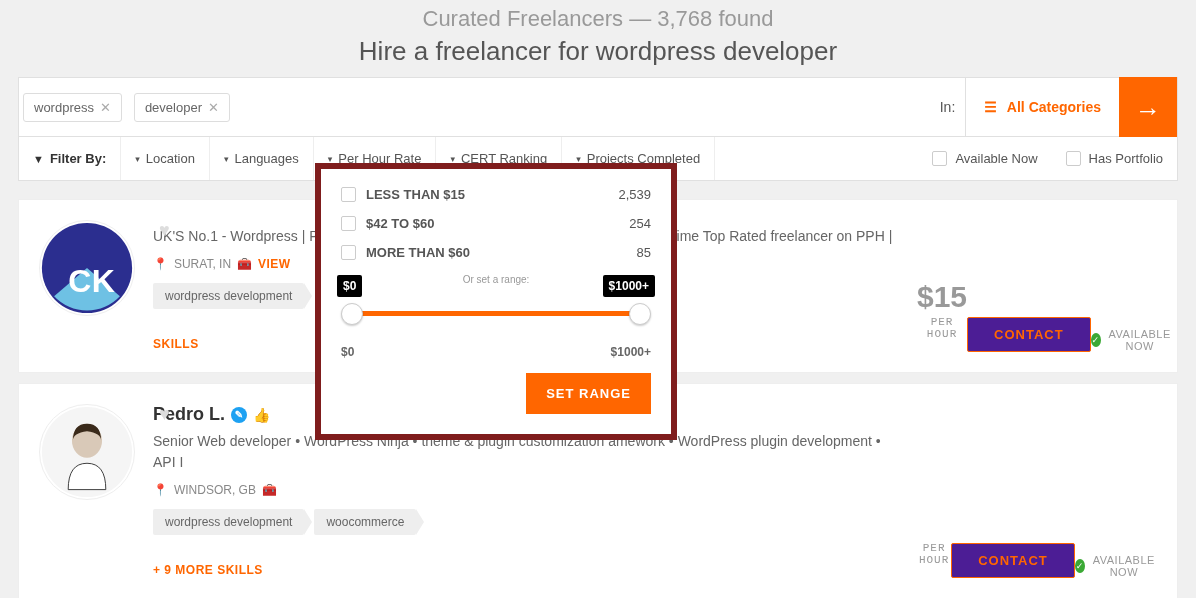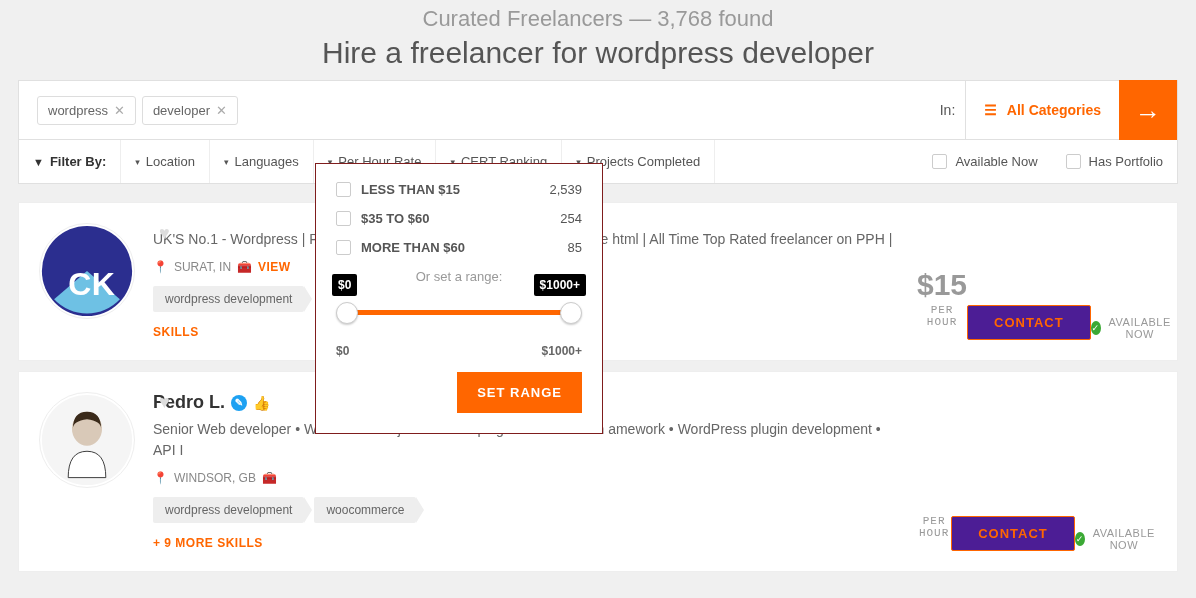--- a/index.html
+++ b/index.html
@@ -1,21 +1,21 @@
 <!DOCTYPE html>
 <html><head>
 <meta charset="utf-8">
 <style>
 * { box-sizing: border-box; margin: 0; padding: 0; }
 body { font-family: Arial, sans-serif; background: #f0f0f0; width: 1196px; height: 598px; overflow: hidden; }
 .header { padding: 6px 18px 10px; text-align: center; }
 .header h1 { font-size: 22px; font-weight: 400; color: #999; margin-bottom: 4px; }
-.header h2 { font-size: 30px; font-weight: 400; color: #555; }
+.header h2 { font-size: 26px; font-weight: 400; color: #555; }
 .searchbar { display: flex; background: #fff; margin: 0 18px; border: 1px solid #e0e0e0; height: 60px; align-items: center; }
-.tags { display: flex; gap: 6px; padding: 0 18px; flex: 1; }
+.tags { display: flex; gap: 12px; padding: 0 4px; flex: 1; }
 .tag { border: 1px solid #ddd; border-radius: 3px; padding: 6px 10px; font-size: 13px; color: #666; display: flex; align-items: center; gap: 6px; }
 .tag .x { color: #aaa; cursor: pointer; }
 .inlabel { color: #555; font-size: 14px; padding: 0 10px; }
 .catbtn { border-left: 1px solid #e0e0e0; height: 100%; display: flex; align-items: center; padding: 0 18px; color: #FF6600; font-weight: 700; font-size: 14px; gap: 10px; }
 .gobtn { background: #FF6600; width: 58px; height: 60px; display: flex; align-items: center; justify-content: center; color: #fff; font-size: 26px; }
 .filterbar { display: flex; background: #fff; margin: 0 18px; border: 1px solid #e0e0e0; border-top: none; height: 44px; position: relative; }
 .fcell { border-right: 1px solid #eee; display: flex; align-items: center; padding: 0 14px; font-size: 13px; color: #555; gap: 6px; cursor: pointer; }
 .fcell.label { font-weight: 700; color: #333; cursor: default; }
 .spacer { flex: 1; }
 .check { display: flex; align-items: center; gap: 8px; padding: 0 14px; font-size: 13px; color: #555; }
@@ -26,33 +26,33 @@
 .avatar { width: 96px; height: 96px; border-radius: 50%; background: #fff; border: 1px solid #eee; flex-shrink: 0; overflow: hidden; display: flex; align-items: center; justify-content: center; }
 .heart { position: absolute; left: 140px; top: 20px; color: #ddd; font-size: 18px; }
 .info { flex: 1; }
 .name { font-size: 18px; font-weight: 700; color: #333; display: flex; align-items: center; gap: 6px; }
 .desc { font-size: 14px; color: #666; margin: 6px 0 10px; line-height: 1.5; }
 .locline { display: flex; align-items: center; gap: 6px; font-size: 12px; color: #888; margin-bottom: 12px; }
 .locline .view { color: #FF6600; font-weight: 700; letter-spacing: 0.5px; }
 .chips { display: flex; gap: 10px; flex-wrap: wrap; }
 .chip { background: #eee; padding: 6px 12px; font-size: 12px; color: #666; border-radius: 2px; position: relative; text-align: right; }
 .chip::after { content:''; position:absolute; right:-8px; top:0; border-top:13px solid transparent; border-bottom:13px solid transparent; border-left:8px solid #eee; }
-.more { color: #FF6600; font-weight: 700; font-size: 12px; margin-top: 13px; display: inline-block; letter-spacing: 0.5px; }
+.more { color: #FF6600; font-weight: 700; font-size: 12px; margin-top: 28px; display: inline-block; letter-spacing: 0.5px; }
 .right { text-align: center; width: 240px; display: flex; flex-direction: row; align-items: flex-end; }
 .price { font-size: 30px; font-weight: 700; color: #999; }
 .per { font-size: 11px; color: #999; letter-spacing: 1px; margin-top: 2px; margin-bottom: 12px; font-family: Liberation Mono, monospace; }
 .contact { border: 1px solid #FF6600; color: #FF6600; background: #4c1d95; padding: 9px 26px; font-weight: 700; letter-spacing: 1px; font-size: 13px; border-radius: 2px; cursor: pointer; }
 .avail { display: flex; align-items: center; gap: 6px; color: #999; font-size: 11px; margin-top: 10px; letter-spacing: 0.5px; }
 .avail .dot { width: 14px; height: 14px; border-radius: 50%; background: #3BA935; color: #fff; display: flex; align-items: center; justify-content: center; font-size: 9px; }
 
-.dropdown { position: absolute; left: 315px; top: 163px; width: 288px; background: #fff; border: 1px solid #7f1d1d; padding: 18px 20px 20px; z-index: 10; }
+.dropdown { position: absolute; left: 315px; top: 163px; width: 362px; background: #fff; border: 6px solid #7f1d1d; padding: 18px 20px 20px; z-index: 10; }
 .drow { display: flex; align-items: center; justify-content: space-between; margin-bottom: 14px; font-size: 13px; }
 .drow .lbl { display: flex; align-items: center; gap: 10px; font-weight: 700; color: #555; }
 .drow .cnt { color: #555; }
-.orset { text-align: center; color: #999; font-size: 13px; margin: 8px 0 14px; }
+.orset { text-align: center; color: #999; font-size: 10px; margin: 8px 0 14px; }
 .slider { position: relative; height: 40px; }
 .sbub { position: absolute; top: -24px; background: #000; color: #fff; font-size: 12px; font-weight: 700; padding: 4px 6px; border-radius: 2px; }
 .sbub.l { left: -4px; }
 .sbub.r { right: -4px; }
 .strack { position: absolute; top: 12px; left: 10px; right: 10px; height: 5px; background: #FF6600; border-radius: 2px; }
 .sknob { position: absolute; top: 4px; width: 22px; height: 22px; border-radius: 50%; background: #fff; border: 1px solid #ccc; box-shadow: 0 1px 2px rgba(0,0,0,0.2); }
 .sknob.l { left: 0; }
 .sknob.r { right: 0; }
 .svals { display: flex; justify-content: space-between; font-size: 12px; color: #666; font-weight: 700; margin-top: 6px; }
 .setbtn { background: #FF6600; color: #fff; border: none; padding: 13px 20px; font-weight: 700; letter-spacing: 1px; font-size: 13px; float: right; margin-top: 14px; cursor: pointer; }
@@ -215,21 +215,21 @@
   <div class="drow">
       <span class="lbl">
         <span class="cbox"></span>
         <span>LESS THAN $15</span>
       </span>
       <span class="cnt">2,539</span>
     </div>
   <div class="drow">
       <span class="lbl">
         <span class="cbox"></span>
-        <span>$35 TO $60</span>
+        <span>$42 TO $60</span>
       </span>
       <span class="cnt">254</span>
     </div>
   <div class="drow">
       <span class="lbl">
         <span class="cbox"></span>
         <span>MORE THAN $60</span>
       </span>
       <span class="cnt">85</span>
     </div>

